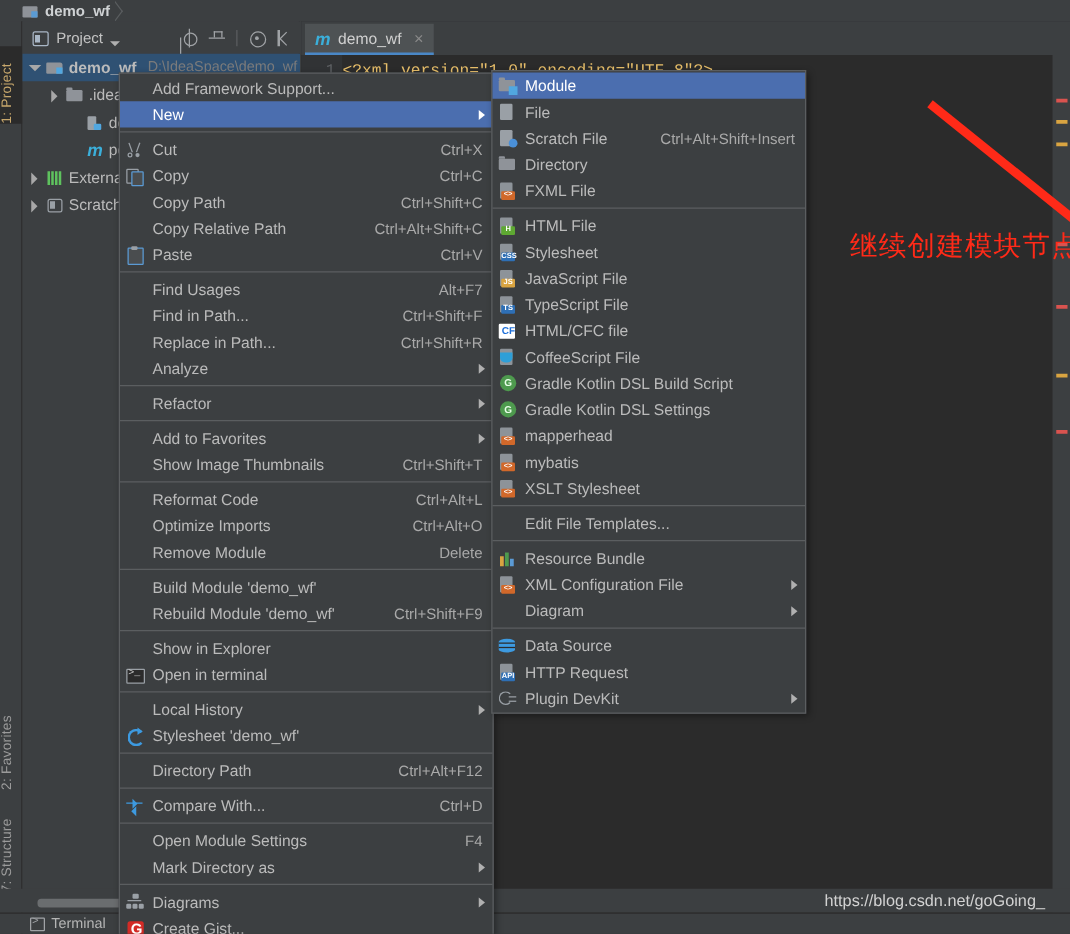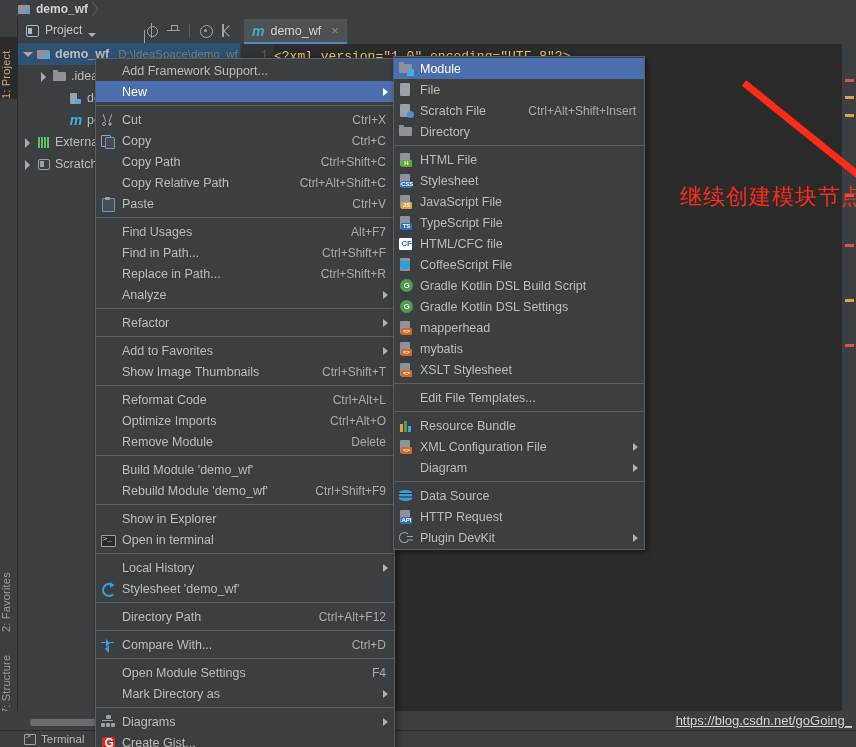--- a/index.html
+++ b/index.html
@@ -171,21 +171,21 @@
     background:#3c3f41; border-top:1px solid #2b2b2b;
     display:flex; align-items:center;
   }
   .bbtab { display:flex; align-items:center; gap:5px; padding:0 6px; font-size:11.5px; color:#b5b5b5; margin-left:18px;}
   .termico{ width:12px;height:11px;position:relative;}
   .termico:before{content:"";position:absolute;inset:0;border:1.2px solid #a0a3a6;border-radius:1px;}
   .termico:after{content:">";position:absolute;left:1.5px;top:-2px;font-size:9px;color:#a0a3a6;font-family:"Liberation Mono",monospace;}
   .watermark {
     position:absolute; left:0; top:711px; width:856px; height:19px;
     background:#3c3f41; color:#d2d2d2; font-size:13px;
-    display:flex; align-items:center; justify-content:flex-end; padding-right:4px;text-decoration:underline;
+    display:flex; align-items:center; justify-content:flex-end; padding-right:20px;
   }
   .scroll-h {
     position:absolute; left:30px; top:719px; width:200px; height:7px;
     background:#6a6d6f; border-radius:3px;
   }
 
   
   .menu {
     position:absolute; background:#3c3f41;
     border:1px solid #5b5e60; box-shadow: 2px 2px 6px rgba(0,0,0,.45);
@@ -585,20 +585,29 @@
         <span class="shortcut">Ctrl+Alt+Shift+Insert</span>
       </div>
       <div class="mi">
         <span class="mico">
           <span class="f">
             <span class="fold"></span>
           </span>
         </span>
         <span>Directory</span>
       </div>
+      <div class="mi">
+        <span class="mico">
+          <span class="f">
+            <span class="sheet dk"></span>
+            <span class="badge" style="background:#d1682a">&lt;&gt;</span>
+          </span>
+        </span>
+        <span>FXML File</span>
+      </div>
       <div class="msep"></div>
       <div class="mi">
         <span class="mico">
           <span class="f">
             <span class="sheet dk"></span>
             <span class="badge" style="background:#5ea832">H</span>
           </span>
         </span>
         <span>HTML File</span>
       </div>

